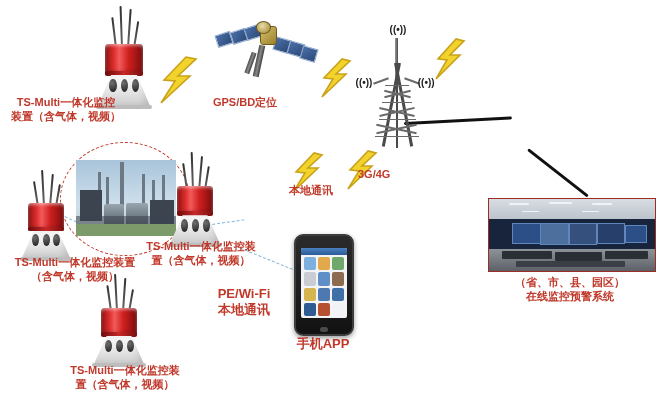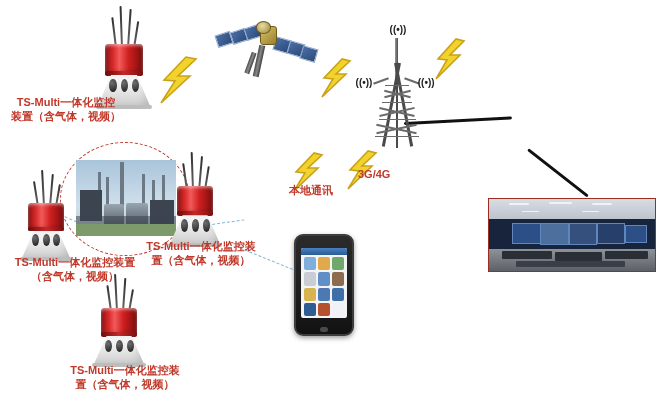--- a/index.html
+++ b/index.html
@@ -211,20 +211,21 @@
 
     <div class="sat-panel" style="left:58%;top:36%;width:13%;height:14%;transform:rotate(16deg);"></div>
     <div class="sat-panel" style="left:71%;top:41%;width:13%;height:14%;transform:rotate(16deg);"></div>
     <div class="sat-panel" style="left:84%;top:46%;width:13%;height:14%;transform:rotate(16deg);"></div>
 
     <div class="sat-core" style="left:44%;top:22%;width:15%;height:20%;"></div>
     <div class="sat-dish" style="left:40%;top:16%;width:13%;height:13%;"></div>
     <div class="sat-arm" style="left:40%;top:44%;width:6%;height:38%;transform:rotate(12deg);"></div>
     <div class="sat-arm" style="left:33%;top:52%;width:5%;height:26%;transform:rotate(20deg);"></div>
   </div>
+  <div class="lbl lbl-md" style="left:182px;top:96px;width:126px;">GPS/BD定位</div>
 
   <div class="tower" style="left:360px;top:26px;width:74px;height:122px;">
     <div class="twr-mast" style="left:47%;top:10%;width:3px;height:40%;"></div>
     <div class="twr-leg" style="left:46%;top:30%;width:2.5px;height:70%;transform:rotate(-11deg);"></div>
     <div class="twr-leg" style="left:52%;top:30%;width:2.5px;height:70%;transform:rotate(11deg);"></div>
     <div class="twr-leg" style="left:49%;top:30%;width:2px;height:70%;"></div>
     <div class="twr-x" style="left:34%;top:48%;width:32%;height:1.5px;"></div>
     <div class="twr-x" style="left:30%;top:62%;width:40%;height:1.5px;"></div>
     <div class="twr-x" style="left:25%;top:76%;width:50%;height:1.5px;"></div>
     <div class="twr-x" style="left:20%;top:90%;width:60%;height:1.5px;"></div>
@@ -254,20 +255,22 @@
     <div class="cr-screen" style="left:14%;top:34%;width:16%;height:26%;"></div>
     <div class="cr-screen" style="left:31%;top:33%;width:16%;height:28%;background:#4d6f9e;"></div>
     <div class="cr-screen" style="left:48%;top:33%;width:16%;height:28%;background:#35507d;"></div>
     <div class="cr-screen" style="left:65%;top:34%;width:16%;height:26%;background:#26406b;"></div>
     <div class="cr-screen" style="left:82%;top:36%;width:12%;height:23%;"></div>
     <div class="cr-desk" style="left:8%;top:72%;width:30%;height:12%;"></div>
     <div class="cr-desk" style="left:40%;top:74%;width:28%;height:12%;"></div>
     <div class="cr-desk" style="left:70%;top:72%;width:26%;height:12%;"></div>
     <div class="cr-desk" style="left:16%;top:86%;width:66%;height:9%;background:#3a3f47;"></div>
   </div>
+  <div class="lbl lbl-md" style="left:472px;top:276px;width:196px;">（省、市、县、园区）
+在线监控预警系统</div>
 
   <div class="phone" style="left:294px;top:234px;width:56px;height:98px;">
     <div class="phone-screen">
       <div class="phone-bar"></div>
       <div class="phone-grid">
         <div class="phone-ico" style="background:#7fb0dd;"></div>
         <div class="phone-ico" style="background:#e2a94a;"></div>
         <div class="phone-ico" style="background:#6fa86a;"></div>
         <div class="phone-ico" style="background:#c9cdd3;"></div>
         <div class="phone-ico" style="background:#5f8fc6;"></div>
@@ -275,21 +278,24 @@
         <div class="phone-ico" style="background:#d6b44f;"></div>
         <div class="phone-ico" style="background:#4e79b0;"></div>
         <div class="phone-ico" style="background:#3f6fa6;"></div>
         <div class="phone-ico" style="background:#2f5c93;"></div>
         <div class="phone-ico" style="background:#b6512f;"></div>
         <div class="phone-ico" style="background:#f0f2f5;"></div>
       </div>
     </div>
     <div class="phone-home"></div>
   </div>
-
+  <div class="lbl lbl-lg" style="left:282px;top:336px;width:82px;">手机APP</div>
+
+  <div class="lbl lbl-lg" style="left:188px;top:286px;width:112px;">PE/Wi-Fi
+本地通讯</div>
 
   <div class="bolt" style="left:156px;top:56px;">
     <svg width="44" height="48" viewBox="0 0 44 48">
       <polygon points="30,1 8,24 19,25 5,47 34,20 22,20 40,3" fill="#f2d32c" stroke="#c9a21a" stroke-width="1.6"></polygon>
     </svg>
   </div>
 
   <div class="bolt" style="left:318px;top:58px;">
     <svg width="34" height="40" viewBox="0 0 34 40">
       <polygon points="24,1 6,20 15,21 4,39 28,16 18,16 32,3" fill="#f2d32c" stroke="#c9a21a" stroke-width="1.6"></polygon>

